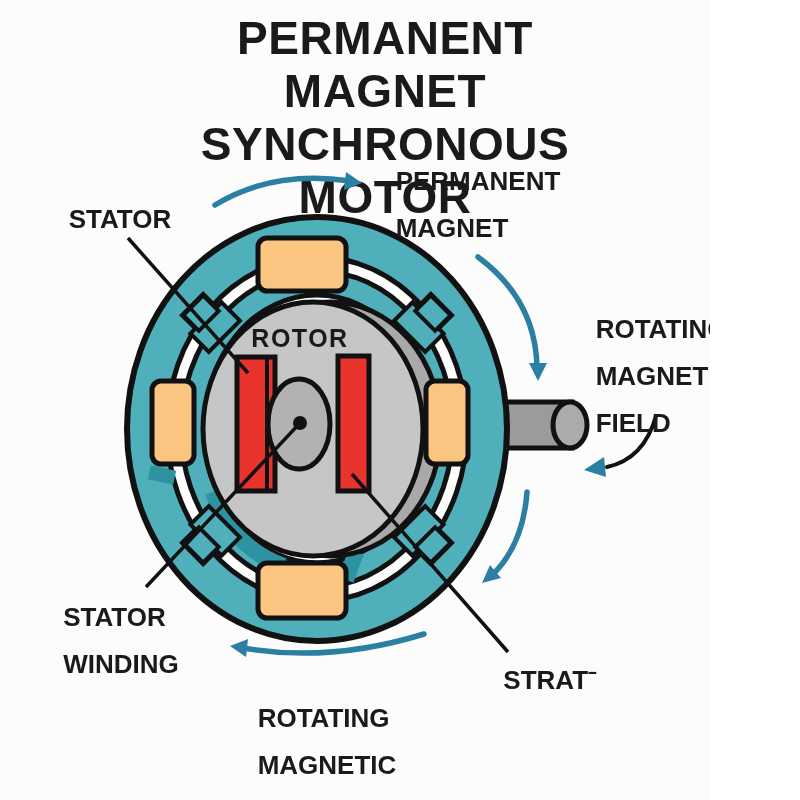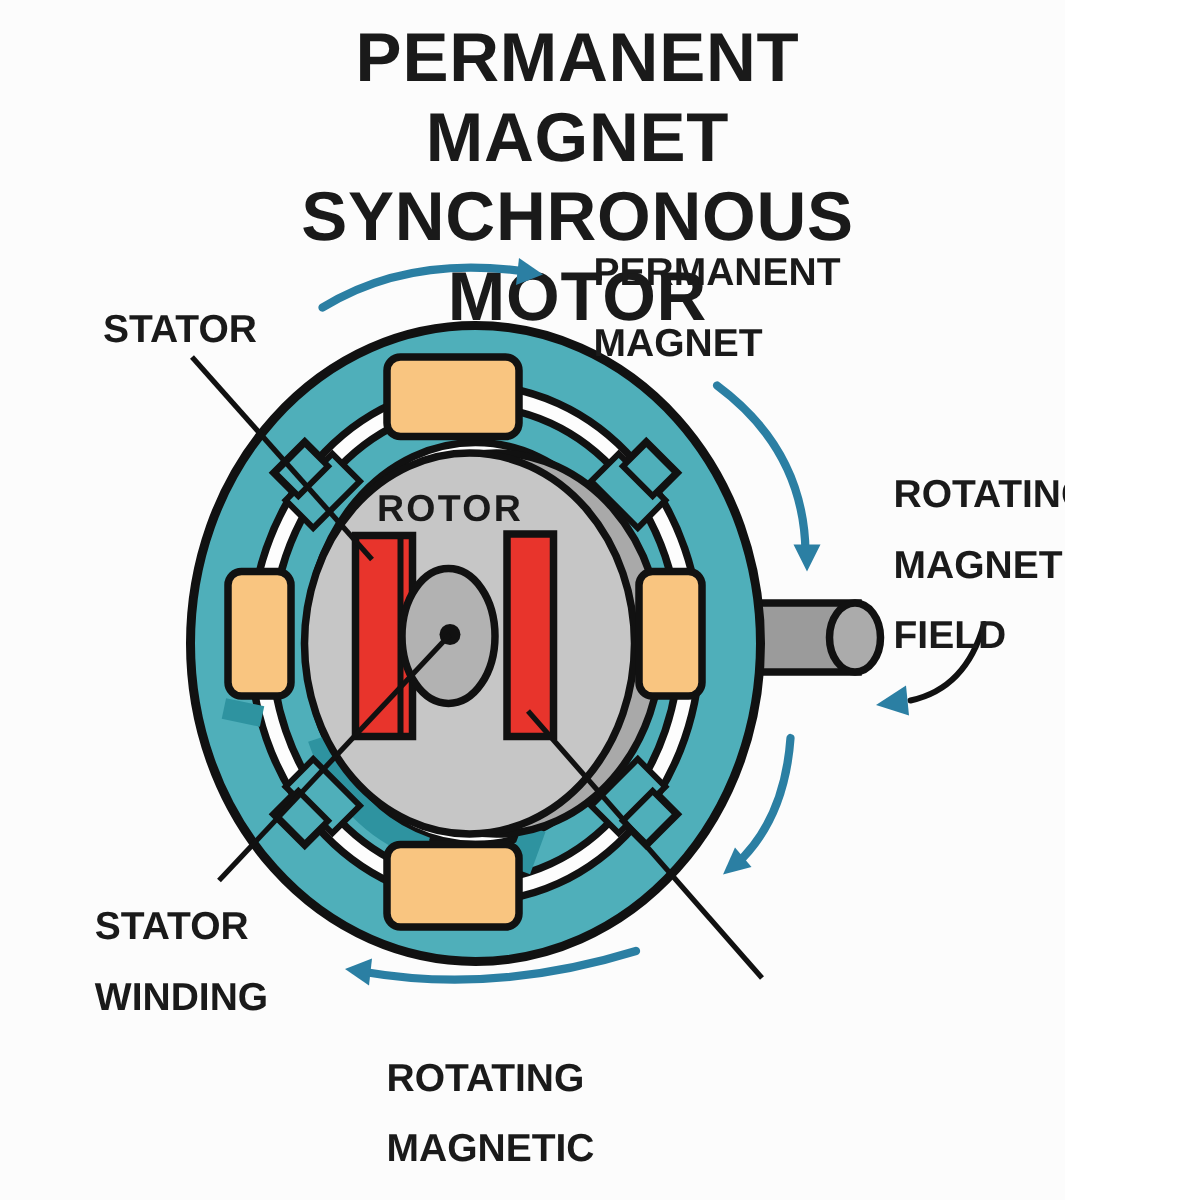--- a/index.html
+++ b/index.html
@@ -153,16 +153,17 @@
   </svg>
 
   <div class="lbl" id="lbl-stator">STATOR</div>
   <div class="lbl" id="lbl-permanent-magnet">PERMANENT
 MAGNET</div>
   <div class="lbl" id="lbl-rmf-right">ROTATING
 MAGNETIC
 FIELD</div>
   <div class="lbl" id="lbl-stator-winding">STATOR
 WINDING</div>
+  <div class="lbl" id="lbl-strat">STRATˉ</div>
   <div class="lbl" id="lbl-rmf-bottom">ROTATING
 MAGNETIC
 FIELD</div>
 </div>
 
 </body></html>

